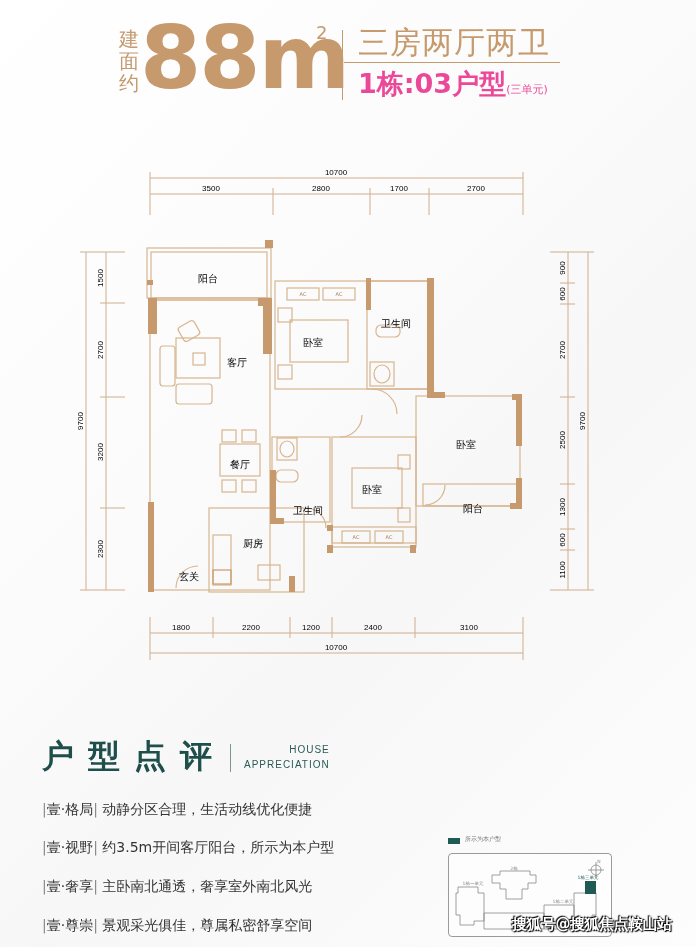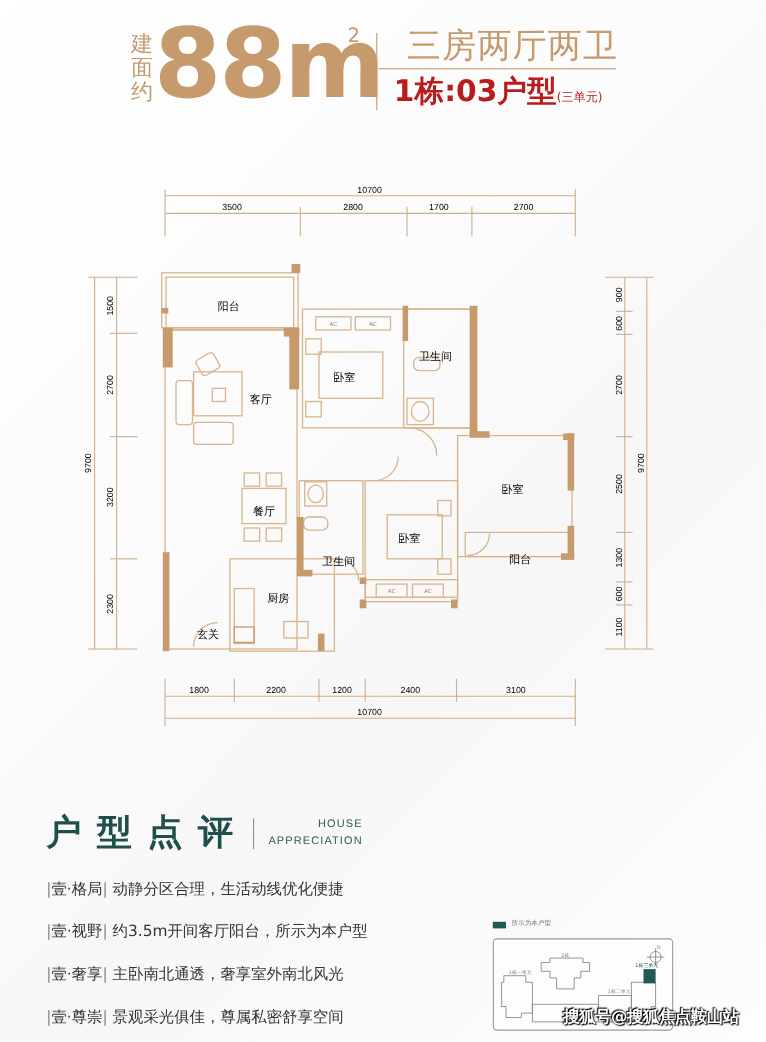--- a/index.html
+++ b/index.html
@@ -8,22 +8,22 @@
     background: linear-gradient(135deg, #ffffff 0%, #fbfbfb 40%, #f7f7f7 60%, #fdfdfd 100%);
     font-family: "DejaVu Sans", sans-serif;
   }
   .abs { position:absolute; }
   
   .area-label { left:118px; top:28px; width:22px; font-size:20px; line-height:22px; color:#c49a70; text-align:center; }
   .area-num { left:140px; top:10px; font-size:88px; line-height:96px; color:#c69a6c; font-family:"DejaVu Sans", sans-serif; font-weight:700; letter-spacing:-2px; }
   .area-sup { left:316px; top:22px; font-size:18px; color:#c69a6c; }
   .hdr-vline { left:342px; top:30px; width:1px; height:70px; background:#c69a6c; }
   .hdr-hline { left:344px; top:62px; width:216px; height:1px; background:#c69a6c; }
-  .title-main { left:358px; top:24px; font-size:31px; line-height:36px; color:#c69a6c; letter-spacing:1px;margin-left:12px; }
-  .title-sub { left:358px; top:68px; font-size:27px; line-height:32px; color:#b91c1c; font-weight:bold; }
+  .title-main { left:358px; top:24px; font-size:31px; line-height:36px; color:#c69a6c; letter-spacing:1px; }
+  .title-sub { left:358px; top:68px; font-size:27px; line-height:32px; color:#ec4899; font-weight:bold; }
   .title-sub small { font-size:11px; font-weight:normal; }
   
   .dim { font-size:8px; color:#b8997c; font-family:"Liberation Sans", sans-serif; }
   .room { font-size:10px; color:#a37b58; font-family:"DejaVu Sans", sans-serif; }
   
   .apr-title { left:42px; top:738px; font-size:32px; line-height:36px; color:#1f4f4b; font-weight:bold; letter-spacing:14px;text-align:center; }
   .apr-vline { left:230px; top:744px; width:1px; height:28px; background:#7a9794; }
   .apr-en { left:244px; top:742px; font-size:10px; line-height:15px; color:#2a5b57; letter-spacing:1px; font-family:"Liberation Sans", sans-serif;text-align:right; }
   .feat { left:42px; font-size:14px; color:#333; line-height:20px; white-space:nowrap; }
   .feat .tag { font-weight:normal; color:#333; }

